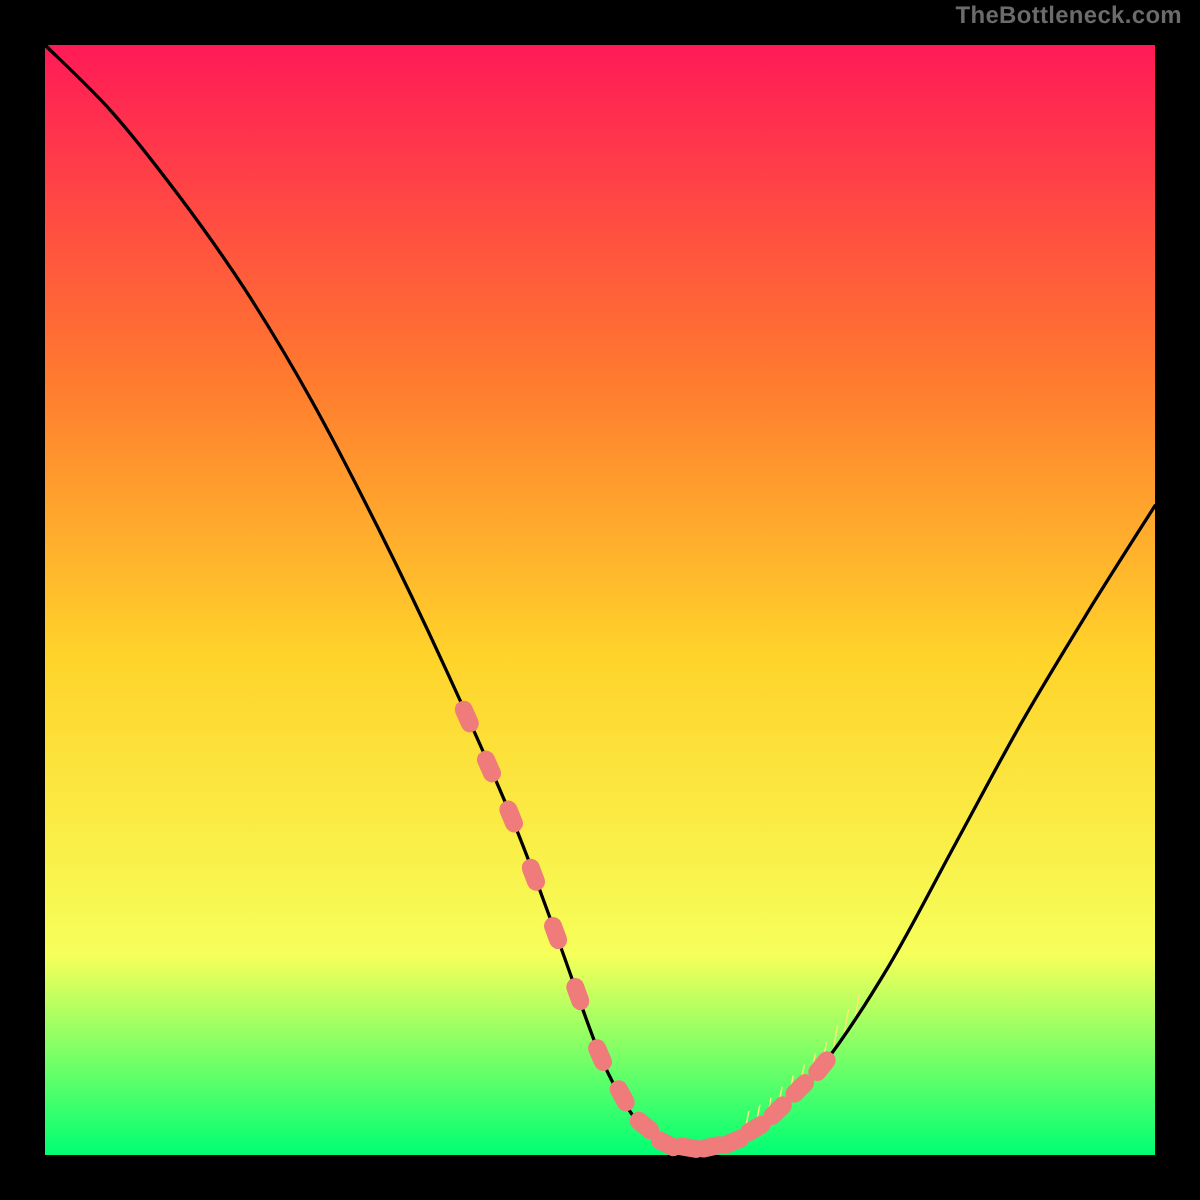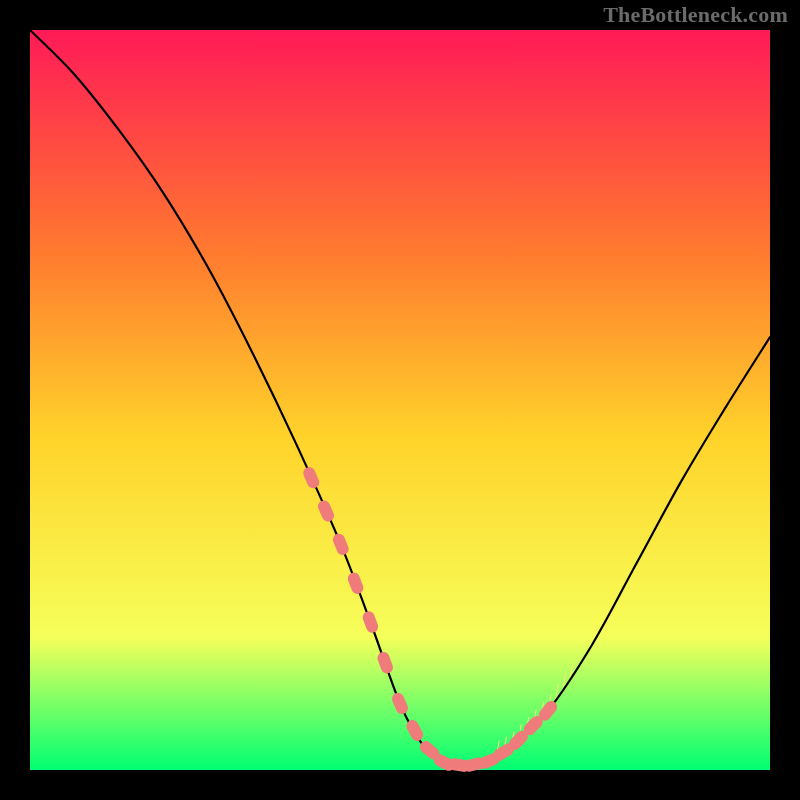--- a/index.html
+++ b/index.html
@@ -18,22 +18,22 @@
   }
   svg {
     position: absolute;
     left: 0;
     top: 0;
   }
   .watermark {
     position: absolute;
     top: 2px;
     right: 12px;
-    font-family: Liberation Serif, serif;
-    font-size: 22px;
+    font-family: Liberation Sans, sans-serif;
+    font-size: 16px;
     font-weight: 600;
     color: #6b6b6b;
     letter-spacing: 0.2px;
     user-select: none;
     margin-left: 40px;
   }
 </style>
 </head>
 <body>
 

